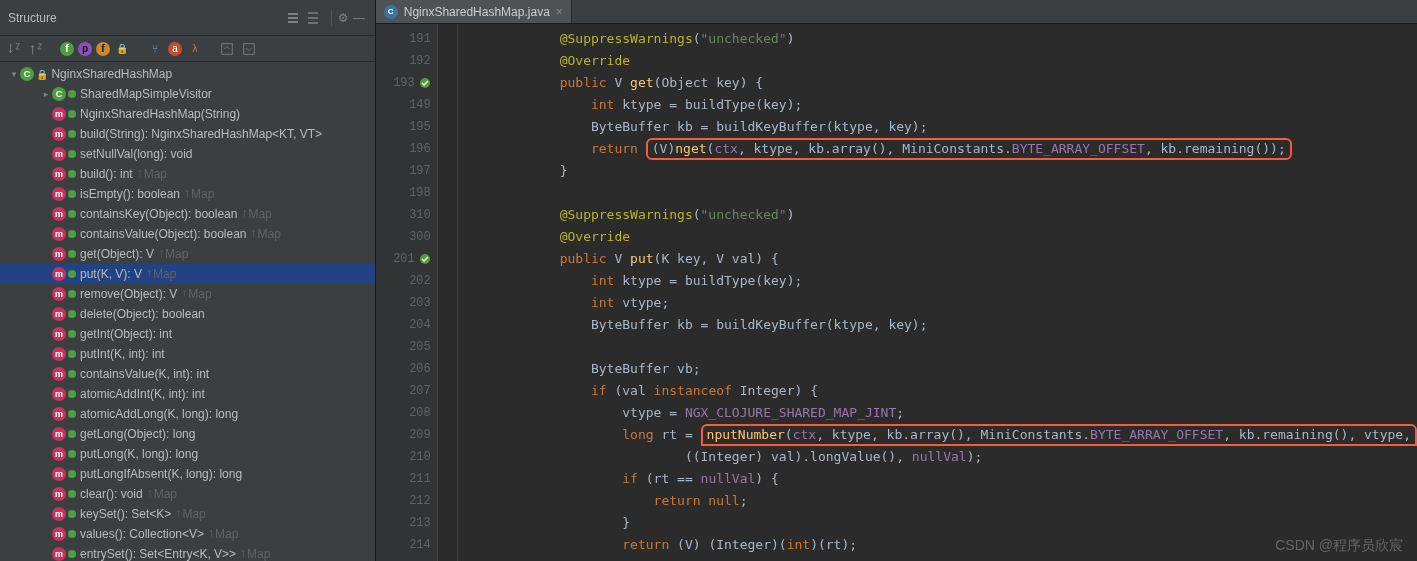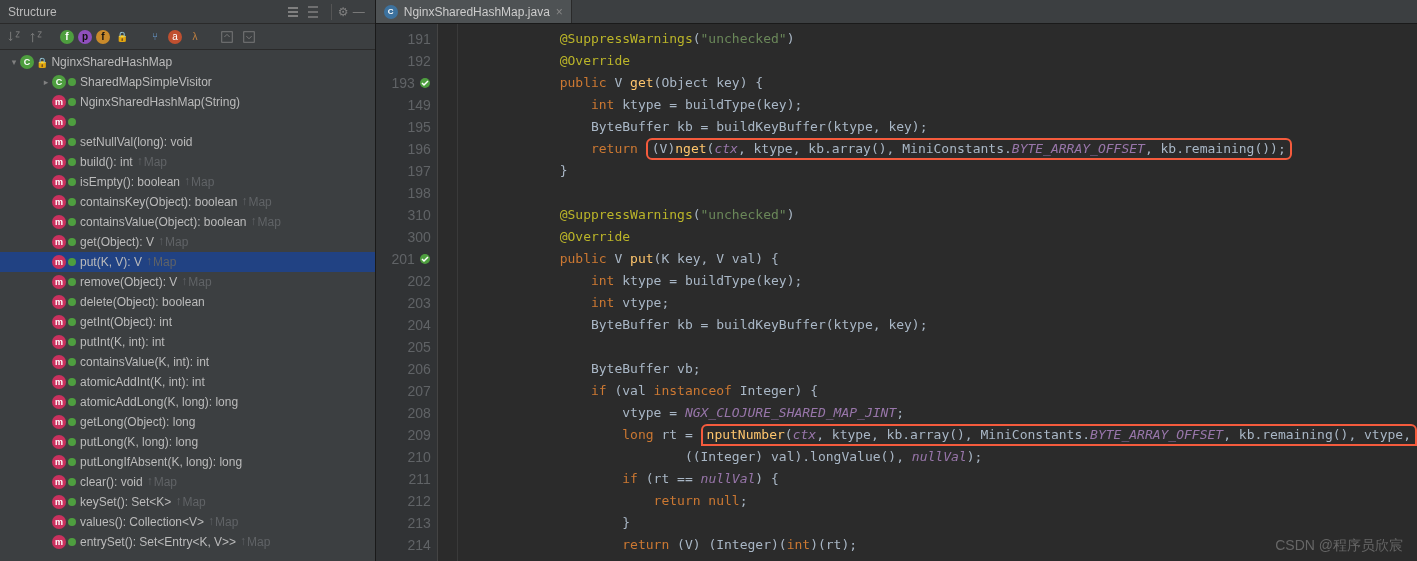--- a/index.html
+++ b/index.html
@@ -9,21 +9,21 @@
   --accent:#4682d6; --sel:#214283;
   --orange:#cc7832; --yellow:#ffc66d; --purple:#9876aa; --green:#6a8759;
   --cyan:#287bde; --gray:#808080; --param:#a9b7c6; --line:#323232;
   --hl:#f55b3d;
   --m-pink:#c9315e; --m-green:#4e9e3f; --m-blue:#396cb5; --m-orange:#c98a2b; --m-purple:#8f4fbd;
 }
 *{box-sizing:border-box}
 body{margin:0;background:var(--bg3);font-family:-apple-system,BlinkMacSystemFont,"Segoe UI",sans-serif;font-size:12px;color:var(--fg);overflow:hidden}
 .app{display:flex;width:1417px;height:561px}
 .left{width:390px;display:flex;flex-direction:column;background:var(--bg3);border-right:1px solid #1a1a1a}
-.panel-hdr{height:24px;display:flex;align-items:center;padding:6px 8px;background:var(--bg3);border-bottom:1px solid #2a2a2a}
+.panel-hdr{height:36px;display:flex;align-items:center;padding:6px 8px;background:var(--bg3);border-bottom:1px solid #2a2a2a}
 .panel-hdr .title{flex:1;color:var(--fg);font-size:12px}
 .panel-hdr .ic{width:16px;height:16px;margin-left:4px;display:flex;align-items:center;justify-content:center;color:var(--fg-dim);cursor:pointer}
 .toolbar{height:26px;display:flex;align-items:center;padding:0 6px;gap:4px;background:var(--bg3);border-bottom:1px solid #2a2a2a}
 .tb-ic{width:18px;height:18px;display:flex;align-items:center;justify-content:center;color:var(--fg-dim);cursor:pointer;border-radius:2px;font-size:10px}
 .tb-ic.yellow{background:var(--m-orange);color:#111;border-radius:50%;width:14px;height:14px;font-weight:bold}
 .tb-ic.purple{background:var(--m-purple);color:#111;border-radius:50%;width:14px;height:14px;font-weight:bold}
 .tb-ic.green{background:var(--m-green);color:#fff;border-radius:50%;width:14px;height:14px;font-weight:bold}
 .tb-ic.orange{background:#c05030;color:#fff;border-radius:50%;width:14px;height:14px}
 .tb-ic svg{width:14px;height:14px}
 .tree{flex:1;overflow:auto;padding:2px 0;position:relative}
@@ -41,28 +41,28 @@
 .up{display:inline-block;transform:translateY(-1px);margin-right:1px}
 .d0{padding-left:8px}.d2{padding-left:40px}
 .lock{color:#c08040;margin-right:3px;font-size:10px}
 
 .right{flex:1;display:flex;flex-direction:column;background:var(--bg)}
 .tabs{height:24px;display:flex;align-items:stretch;background:var(--bg3);border-bottom:1px solid #1a1a1a}
 .tab{display:flex;align-items:center;padding:0 8px;gap:6px;background:#4e5254;color:#ccc;font-size:12px;border-right:1px solid #2a2a2a}
 .tab .ic-j{width:14px;height:14px;border-radius:50%;background:#3d729e;color:#fff;display:flex;align-items:center;justify-content:center;font-size:8px;font-weight:bold}
 .tab .close{color:#888;cursor:pointer}
 .editor{flex:1;display:flex;overflow:hidden;position:relative}
-.gutter{width:62px;background:var(--gutter-bg);text-align:right;padding:4px 6px 4px 4px;color:var(--gutter-fg);font-family:Liberation Sans, sans-serif;font-size:14px;line-height:22px;user-select:none;border-right:1px solid #444}
+.gutter{width:62px;background:var(--gutter-bg);text-align:right;padding:4px 6px 4px 4px;color:var(--gutter-fg);font-family:Liberation Mono, monospace;font-size:12px;line-height:22px;user-select:none;border-right:1px solid #444}
 .gl{height:22px;display:flex;justify-content:flex-end;align-items:center;gap:4px}
 .gutter-ic{width:12px;height:12px}
 .mid{width:20px;background:var(--bg);border-right:1px solid #3a3a3a}
 .code{flex:1;padding:4px 0 4px 8px;font-family:Menlo,Consolas,monospace;font-size:13px;line-height:22px;white-space:pre;color:var(--param);position:relative}
 .kw{color:var(--orange)}
 .fn{color:var(--yellow)}
-.fd{color:var(--purple);font-style:italic}
+.fd{color:var(--purple);}
 .st{color:var(--green)}
 .an{color:#bbb529}
 .ty{color:var(--param)}
 .und{text-decoration-style:dotted}
 .box{border:2px solid var(--hl);border-radius:6px;padding:0 4px;display:inline-block;line-height:18px}
 .wm{position:absolute;right:14px;bottom:6px;color:#666;font-size:14px;font-family:inherit}
 </style>
 </head>
 <body>
 
@@ -134,20 +134,21 @@
           <div class="node d2">
             <span class="twist"></span>
             <span class="badge b-m">m</span>
             <span class="mark mk-green"></span>
             <span class="nlabel">NginxSharedHashMap(String)</span>
           </div>
           <div class="node d2">
             <span class="twist"></span>
             <span class="badge b-m">m</span>
             <span class="mark mk-green"></span>
+            <span class="nlabel">build(String): NginxSharedHashMap&lt;KT, VT&gt;</span>
           </div>
           <div class="node d2">
             <span class="twist"></span>
             <span class="badge b-m">m</span>
             <span class="mark mk-green"></span>
             <span class="nlabel">setNullVal(long): void</span>
           </div>
           <div class="node d2">
             <span class="twist"></span>
             <span class="badge b-m">m</span>

